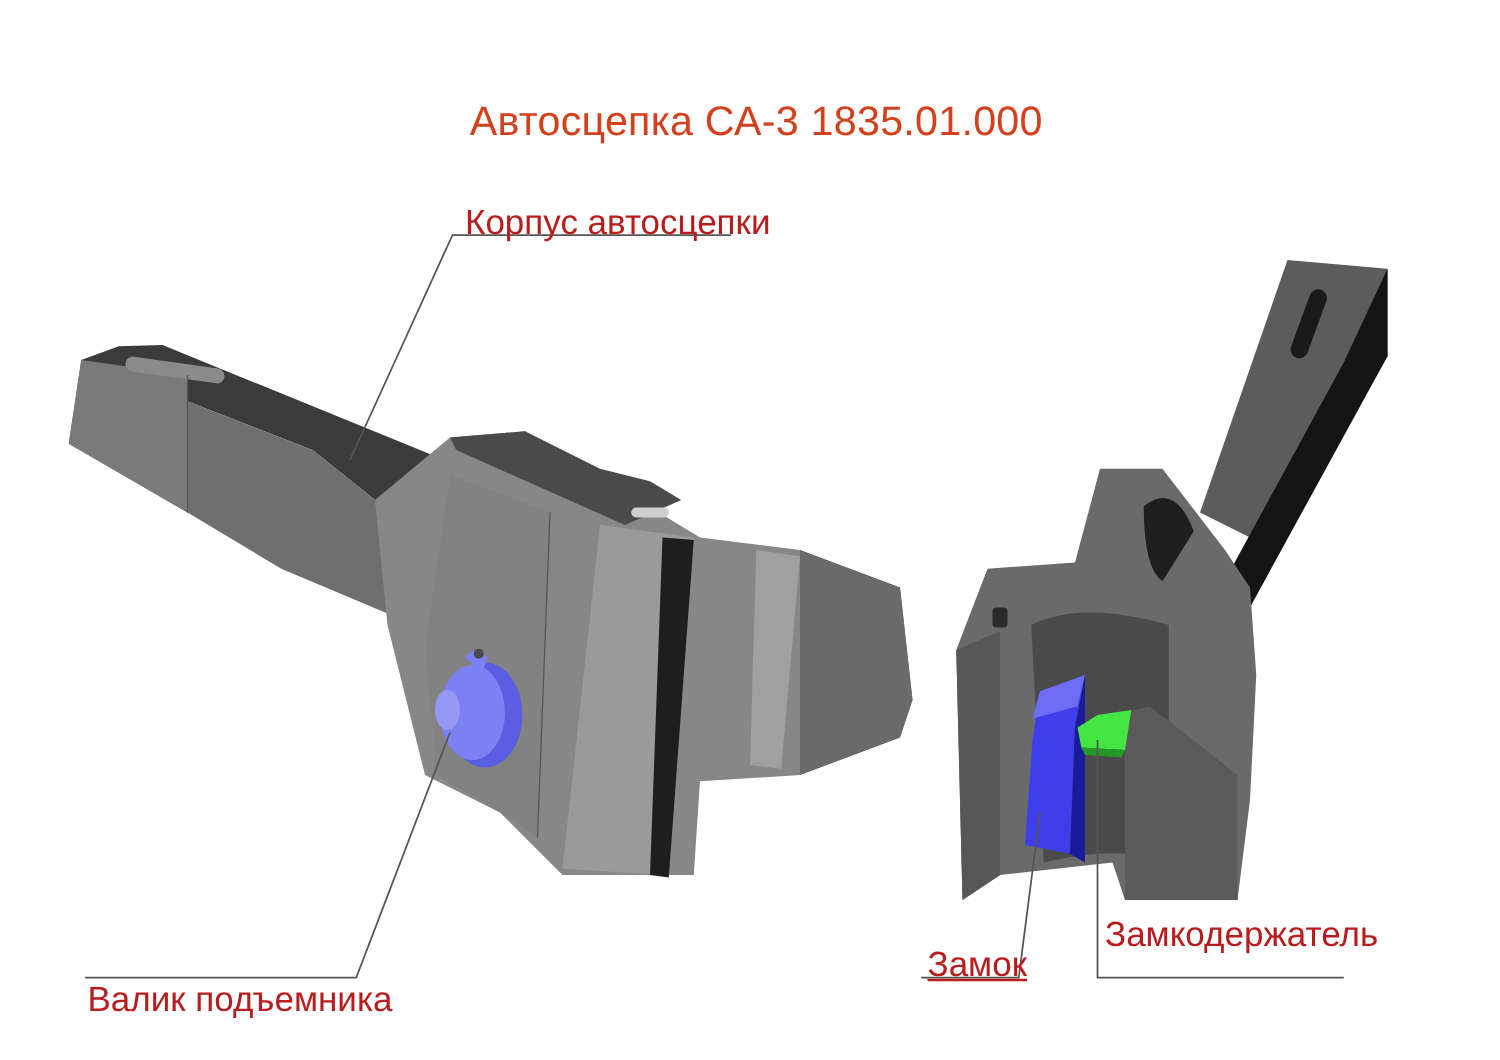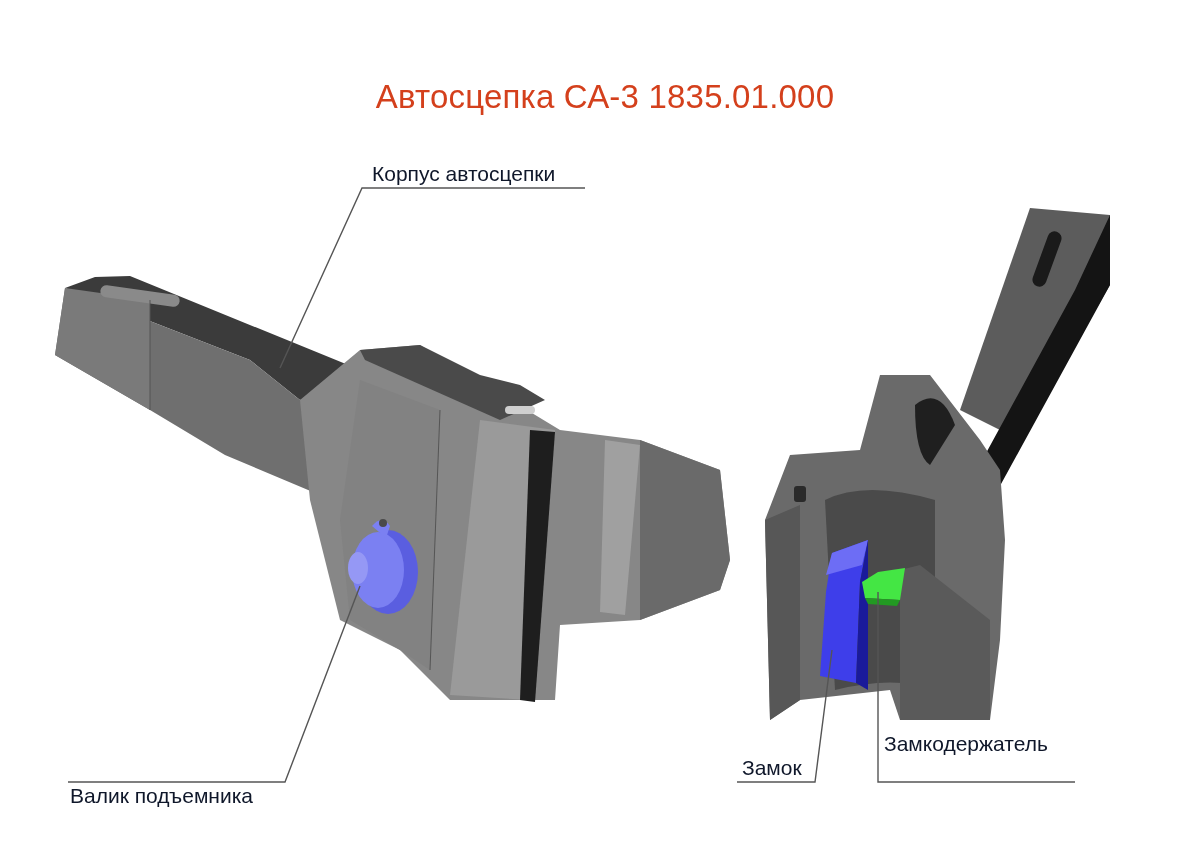--- a/index.html
+++ b/index.html
@@ -1,20 +1,20 @@
 <!DOCTYPE html>
 <html><head>
 <meta charset="utf-8">
 <style>
   html, body { margin: 0; padding: 0; background: #ffffff; }
   body { width: 1200px; height: 848px; position: relative; overflow: hidden;
          font-family: "Liberation Sans", sans-serif; }
   .title { position: absolute; left: 0; top: 78px; width: 1210px; text-align: center;
            font-size: 33px; color: #d4401c; letter-spacing: 0.2px; }
-  .label { position: absolute; font-size: 21px; color: #0f172a; white-space: nowrap; }
+  .label { position: absolute; font-size: 28px; color: #b91c1c; white-space: nowrap; }
   svg.scene { position: absolute; left: 0; top: 0; }
 </style>
 </head>
 <body>
 
 <div class="title">Автосцепка СА-3 1835.01.000</div>
 
 <svg class="scene" width="1200" height="848" viewBox="0 0 1200 848">
 
   <g>
@@ -80,14 +80,14 @@
   <g stroke="#555555" stroke-width="1.4" fill="none">
     <polyline points="585,188 362,188 280,368"></polyline>
     <polyline points="68,782 285,782 360,586"></polyline>
     <polyline points="737,782 815,782 832,650"></polyline>
     <polyline points="1075,782 878,782 878,592"></polyline>
   </g>
 </svg>
 
 <div class="label" style="left:372px; top:162px;">Корпус автосцепки</div>
 <div class="label" style="left:70px; top:756px;margin-top:28px;">Валик подъемника</div>
-<div class="label" style="left:742px; top:756px;">Замок</div>
+<div class="label" style="left:742px; top:756px;text-decoration:underline;">Замок</div>
 <div class="label" style="left:884px; top:732px;">Замкодержатель</div>
 
 </body></html>

